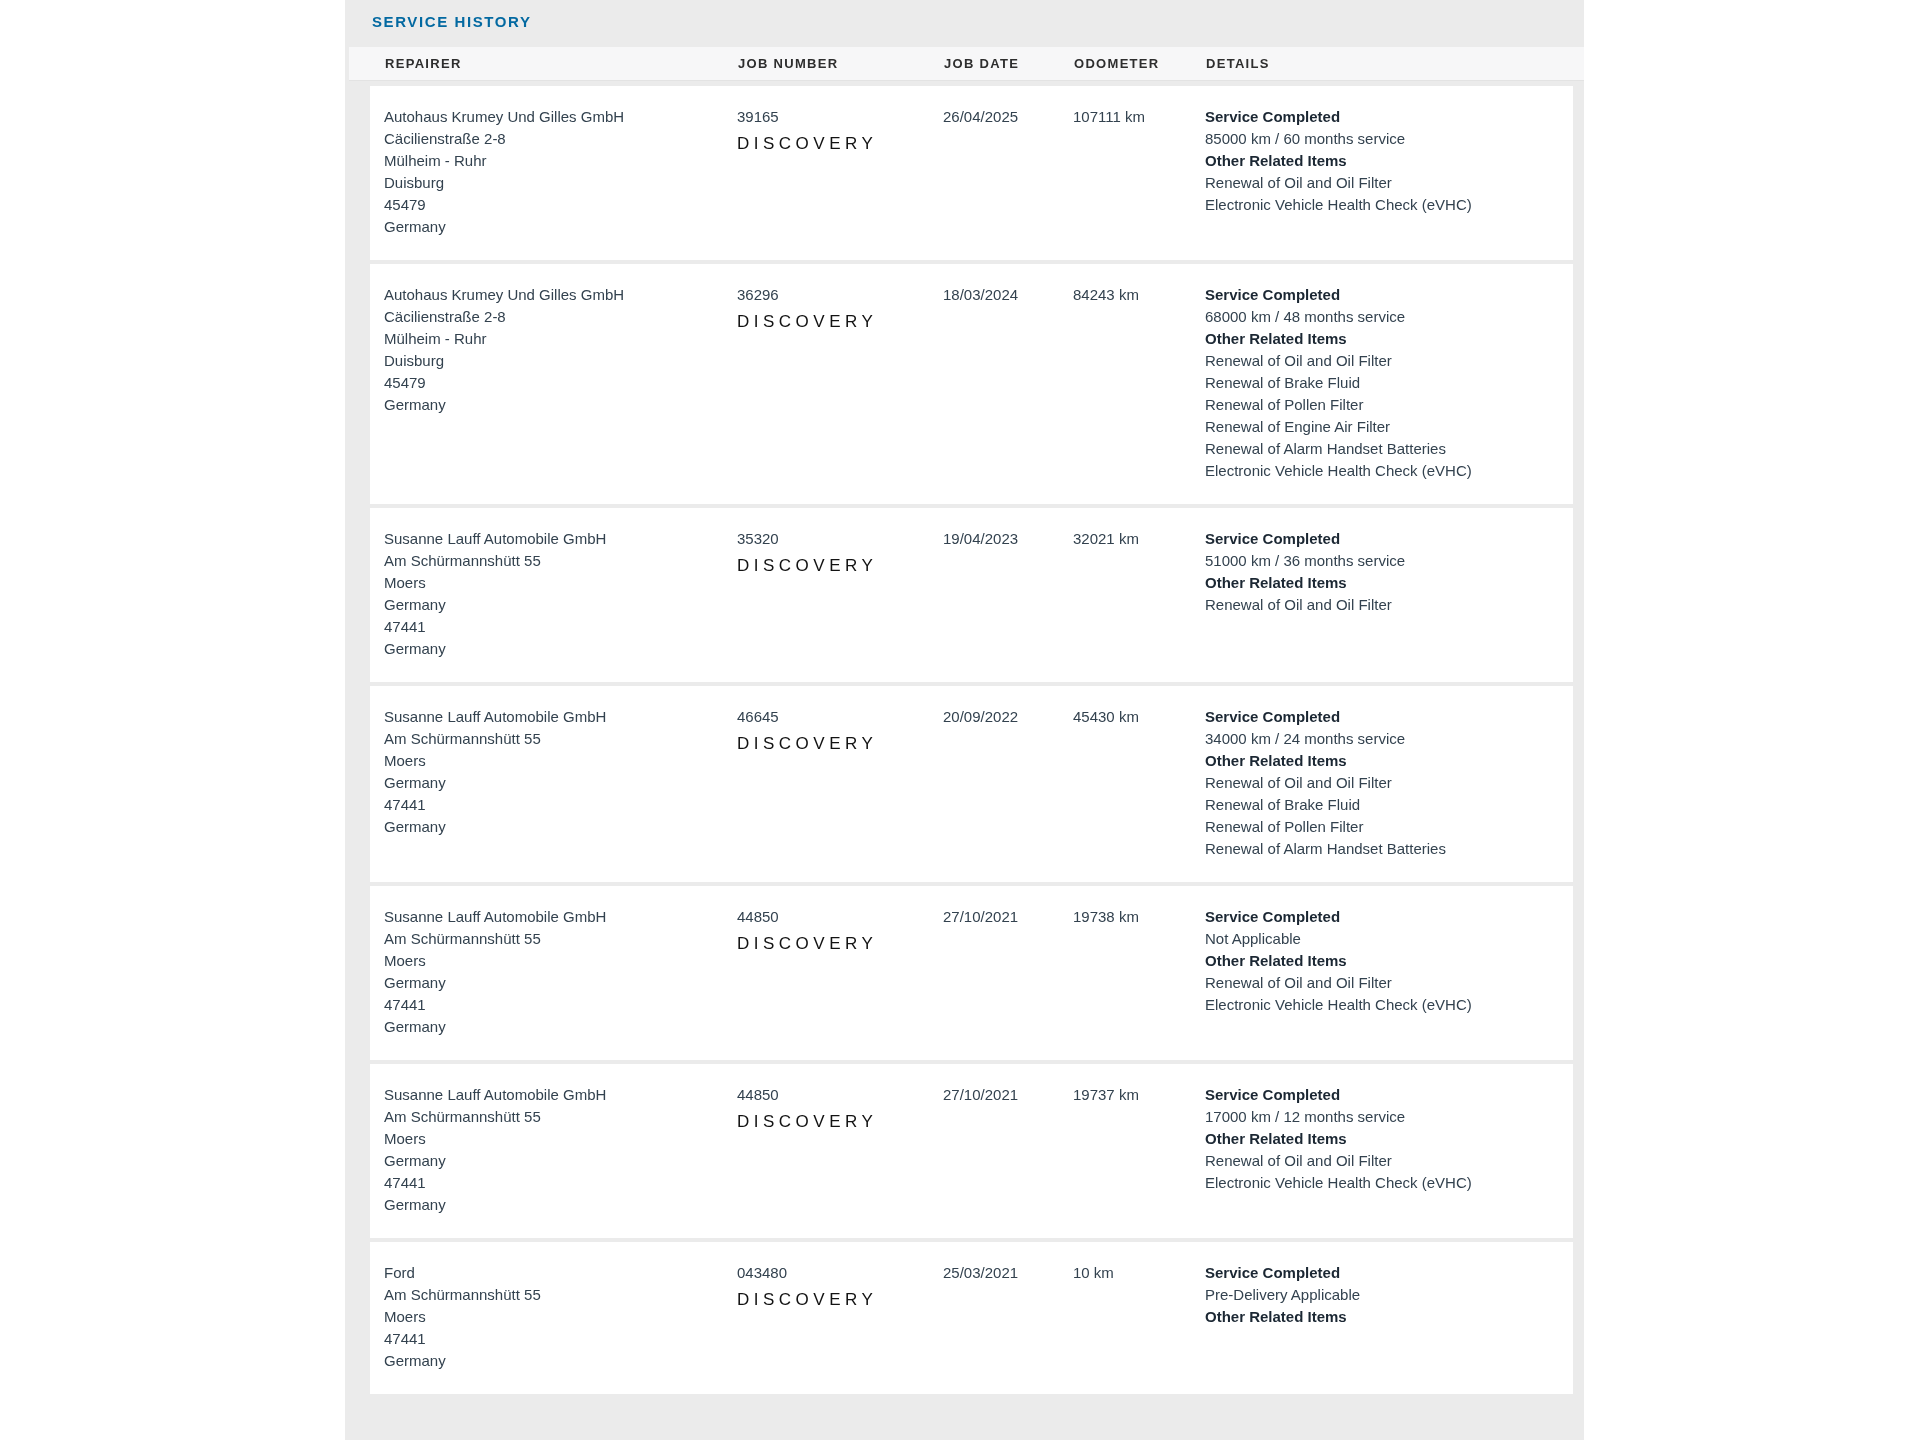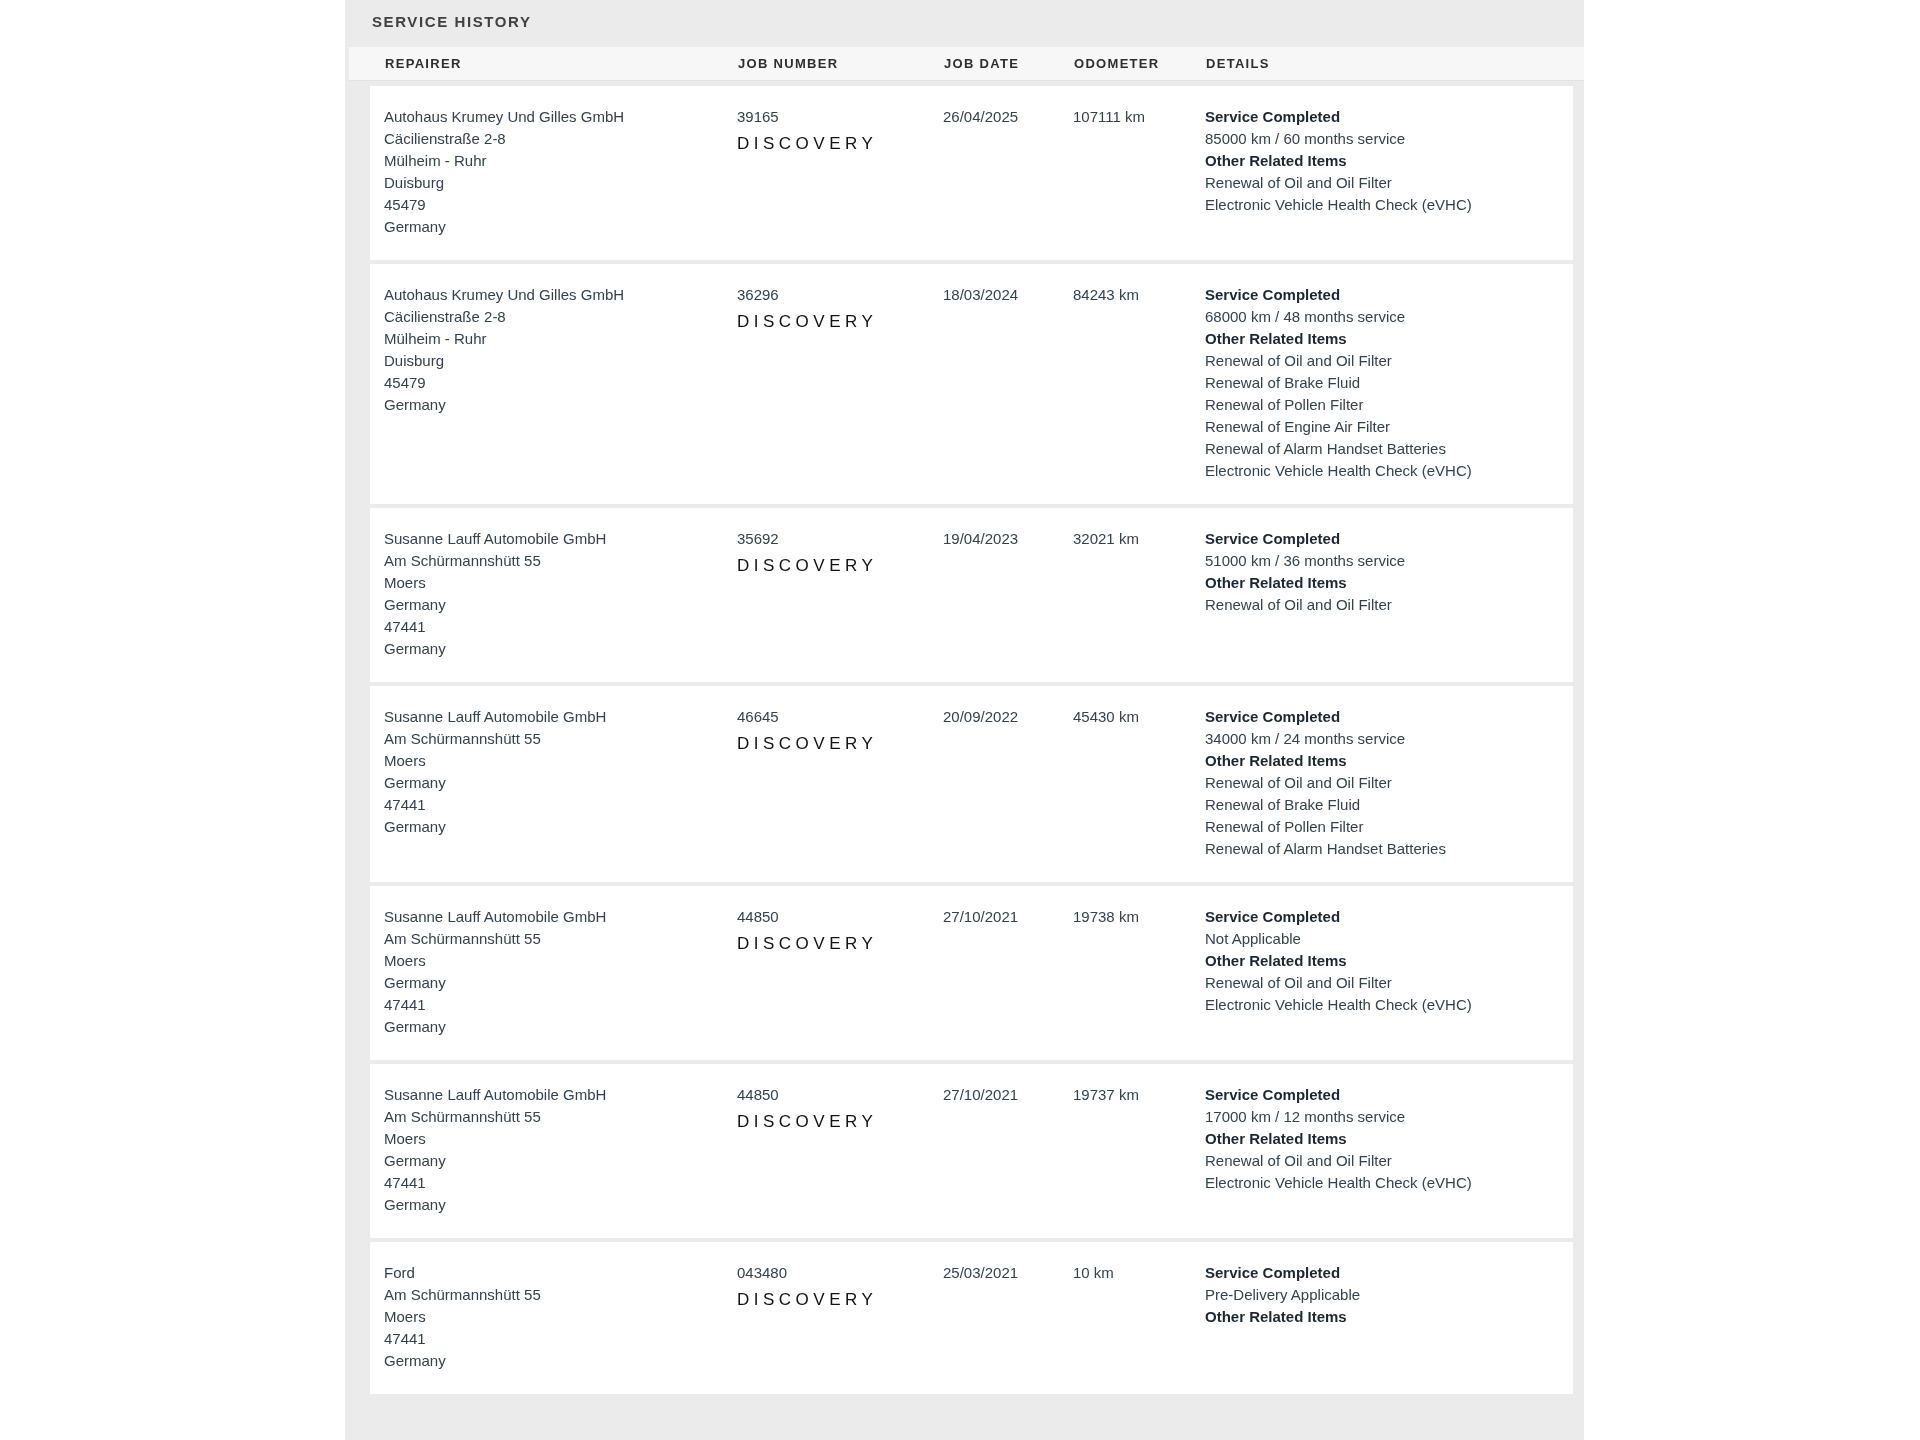--- a/index.html
+++ b/index.html
@@ -21,21 +21,21 @@
     top: 0;
     width: 1239px;
     height: 1440px;
     background: #ebebeb;
   }
   .panel-title {
     padding: 13px 0 0 27px;
     font-size: 15px;
     font-weight: 700;
     letter-spacing: 1.6px;
-    color: #404040;
+    color: #0369a1;
   }
   .table-header {
     margin: 17px 0 0 4px;
     height: 34px;
     background: #f7f7f8;
     display: grid;
     grid-template-columns: 353px 206px 130px 132px 1fr;
     align-items: center;
     padding-left: 36px;
     box-sizing: border-box;
@@ -147,21 +147,21 @@
         <div class="service-row">
     <div class="cell">
             <div>Susanne Lauff Automobile GmbH</div>
             <div>Am Schürmannshütt 55</div>
             <div>Moers</div>
             <div>Germany</div>
             <div>47441</div>
             <div>Germany</div>
           </div>
     <div class="cell">
-      <div>35692</div>
+      <div>35320</div>
       <div class="wordmark">DISCOVERY</div>
     </div>
     <div class="cell">19/04/2023</div>
     <div class="cell">32021 km</div>
     <div class="cell">
             <div class="bold">Service Completed</div>
             <div>51000 km / 36 months service</div>
             <div class="bold">Other Related Items</div>
             <div>Renewal of Oil and Oil Filter</div>
           </div>

